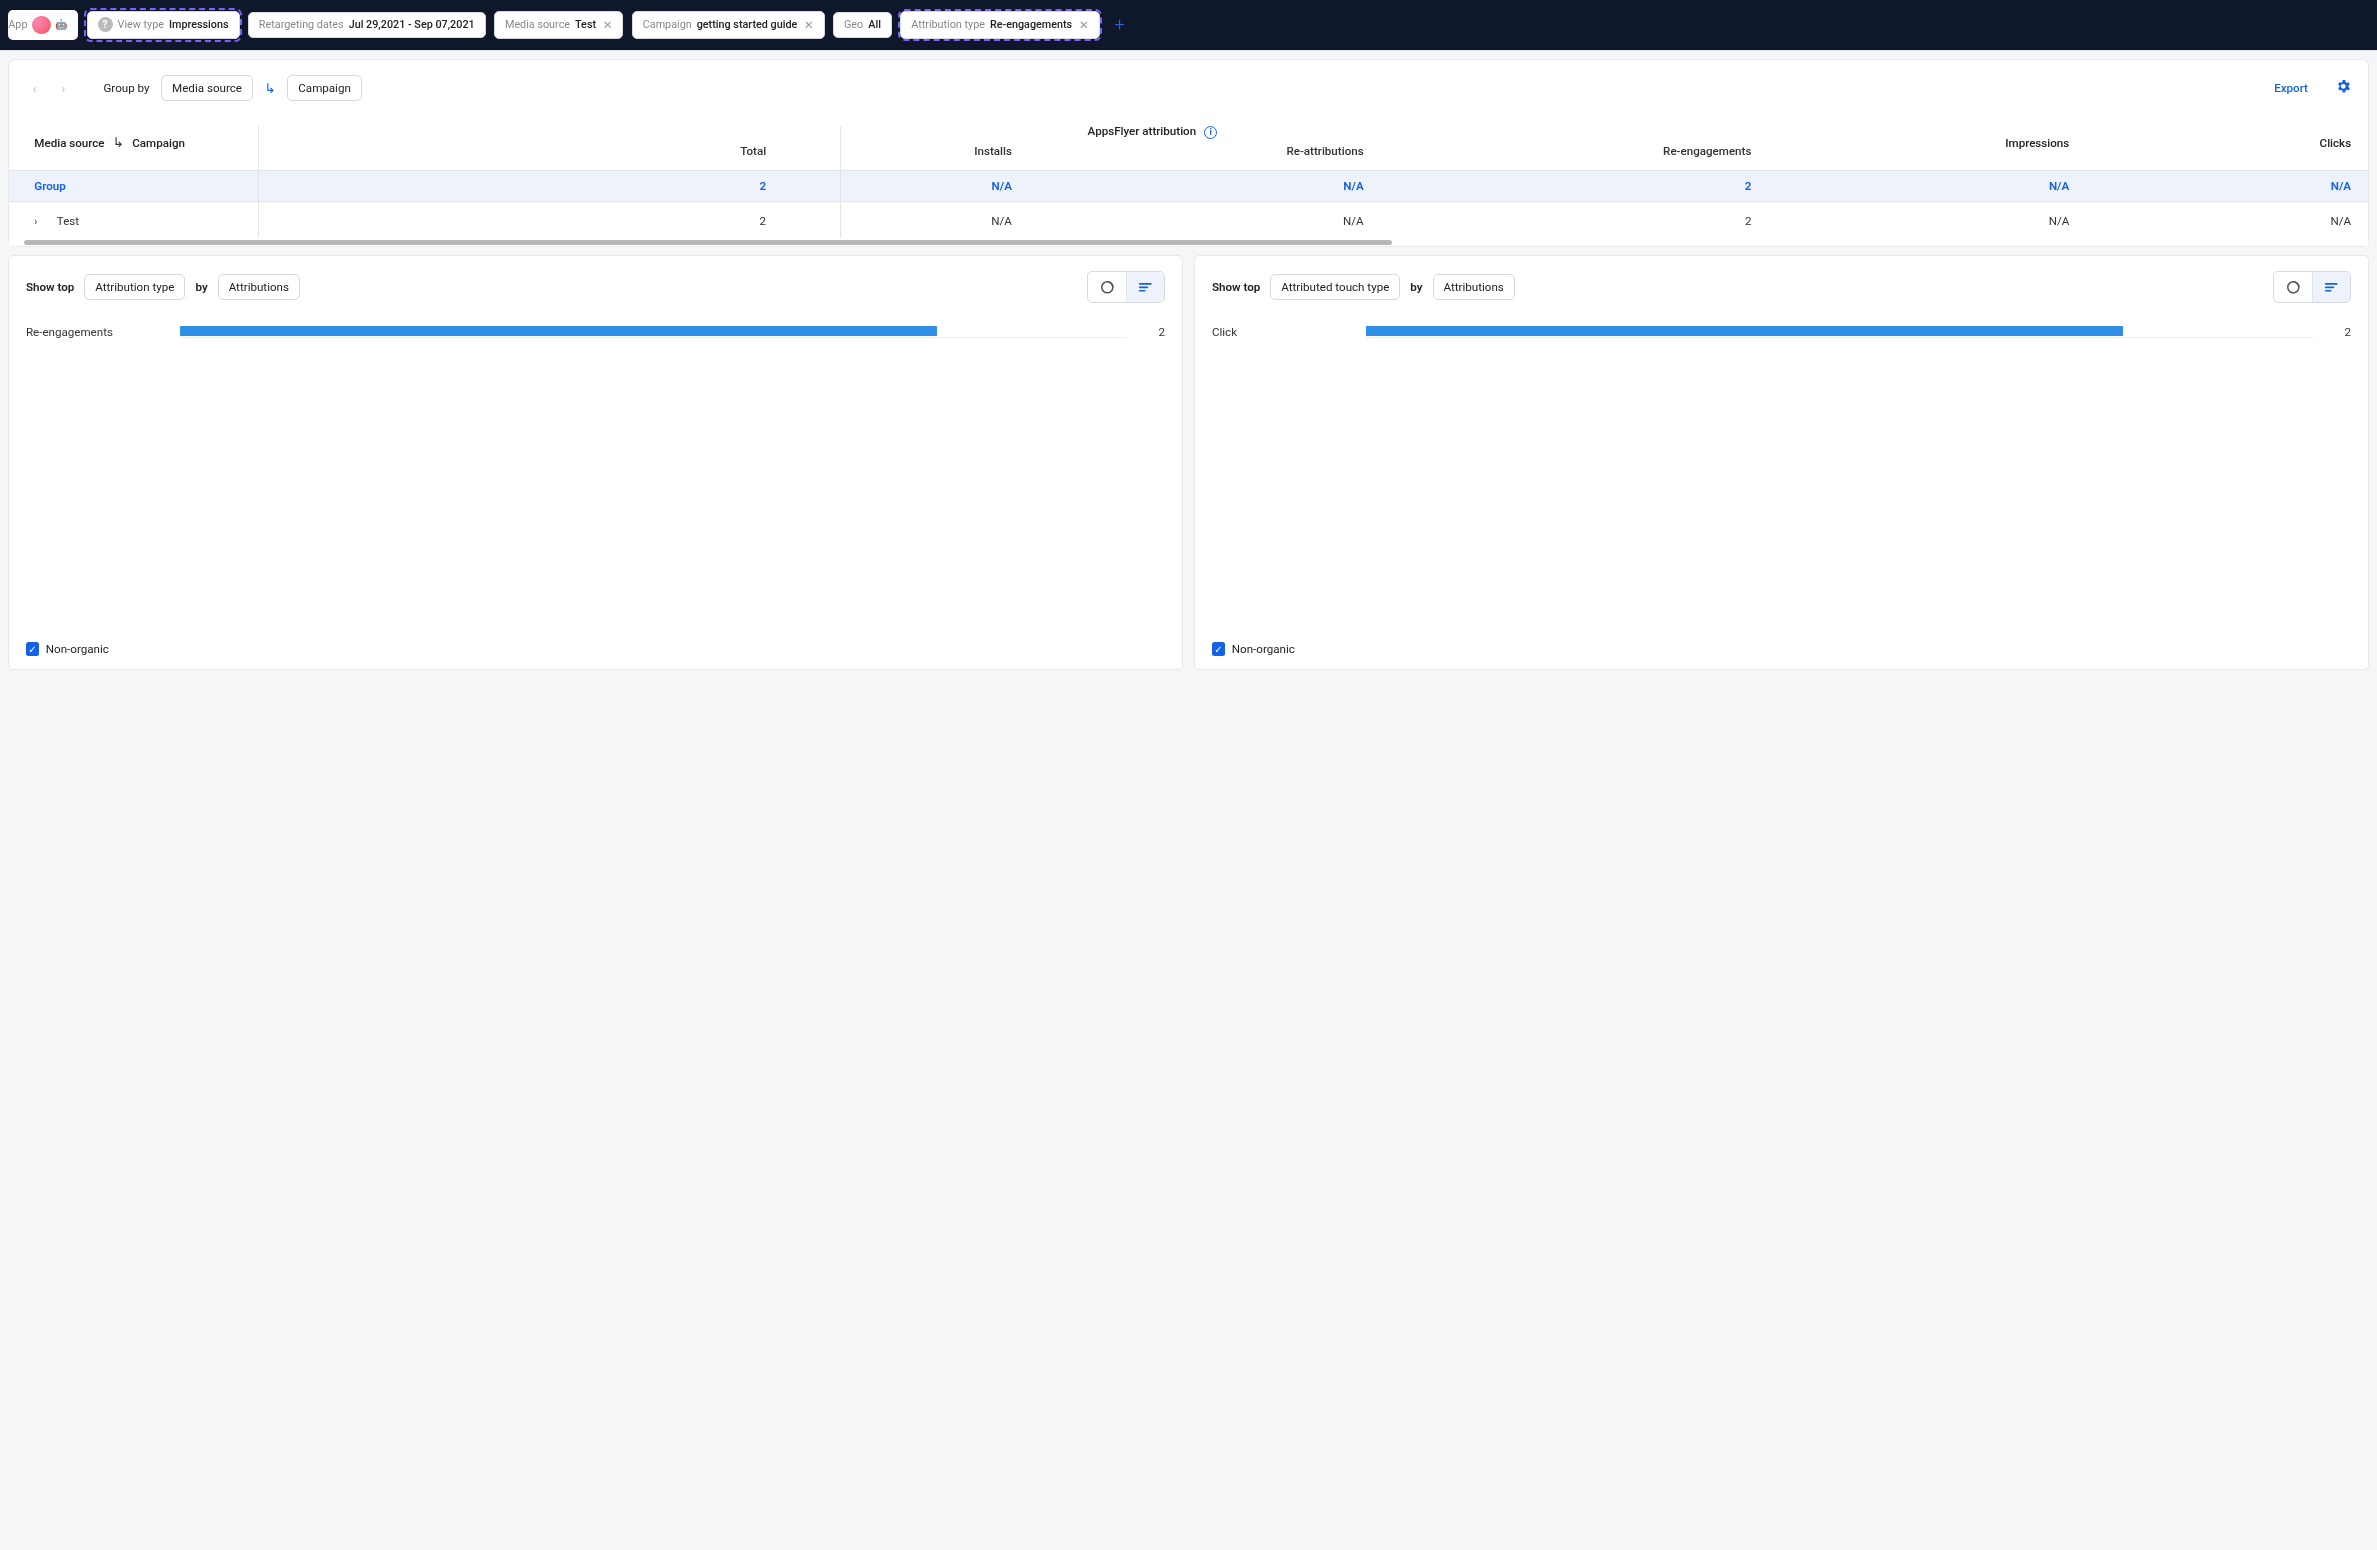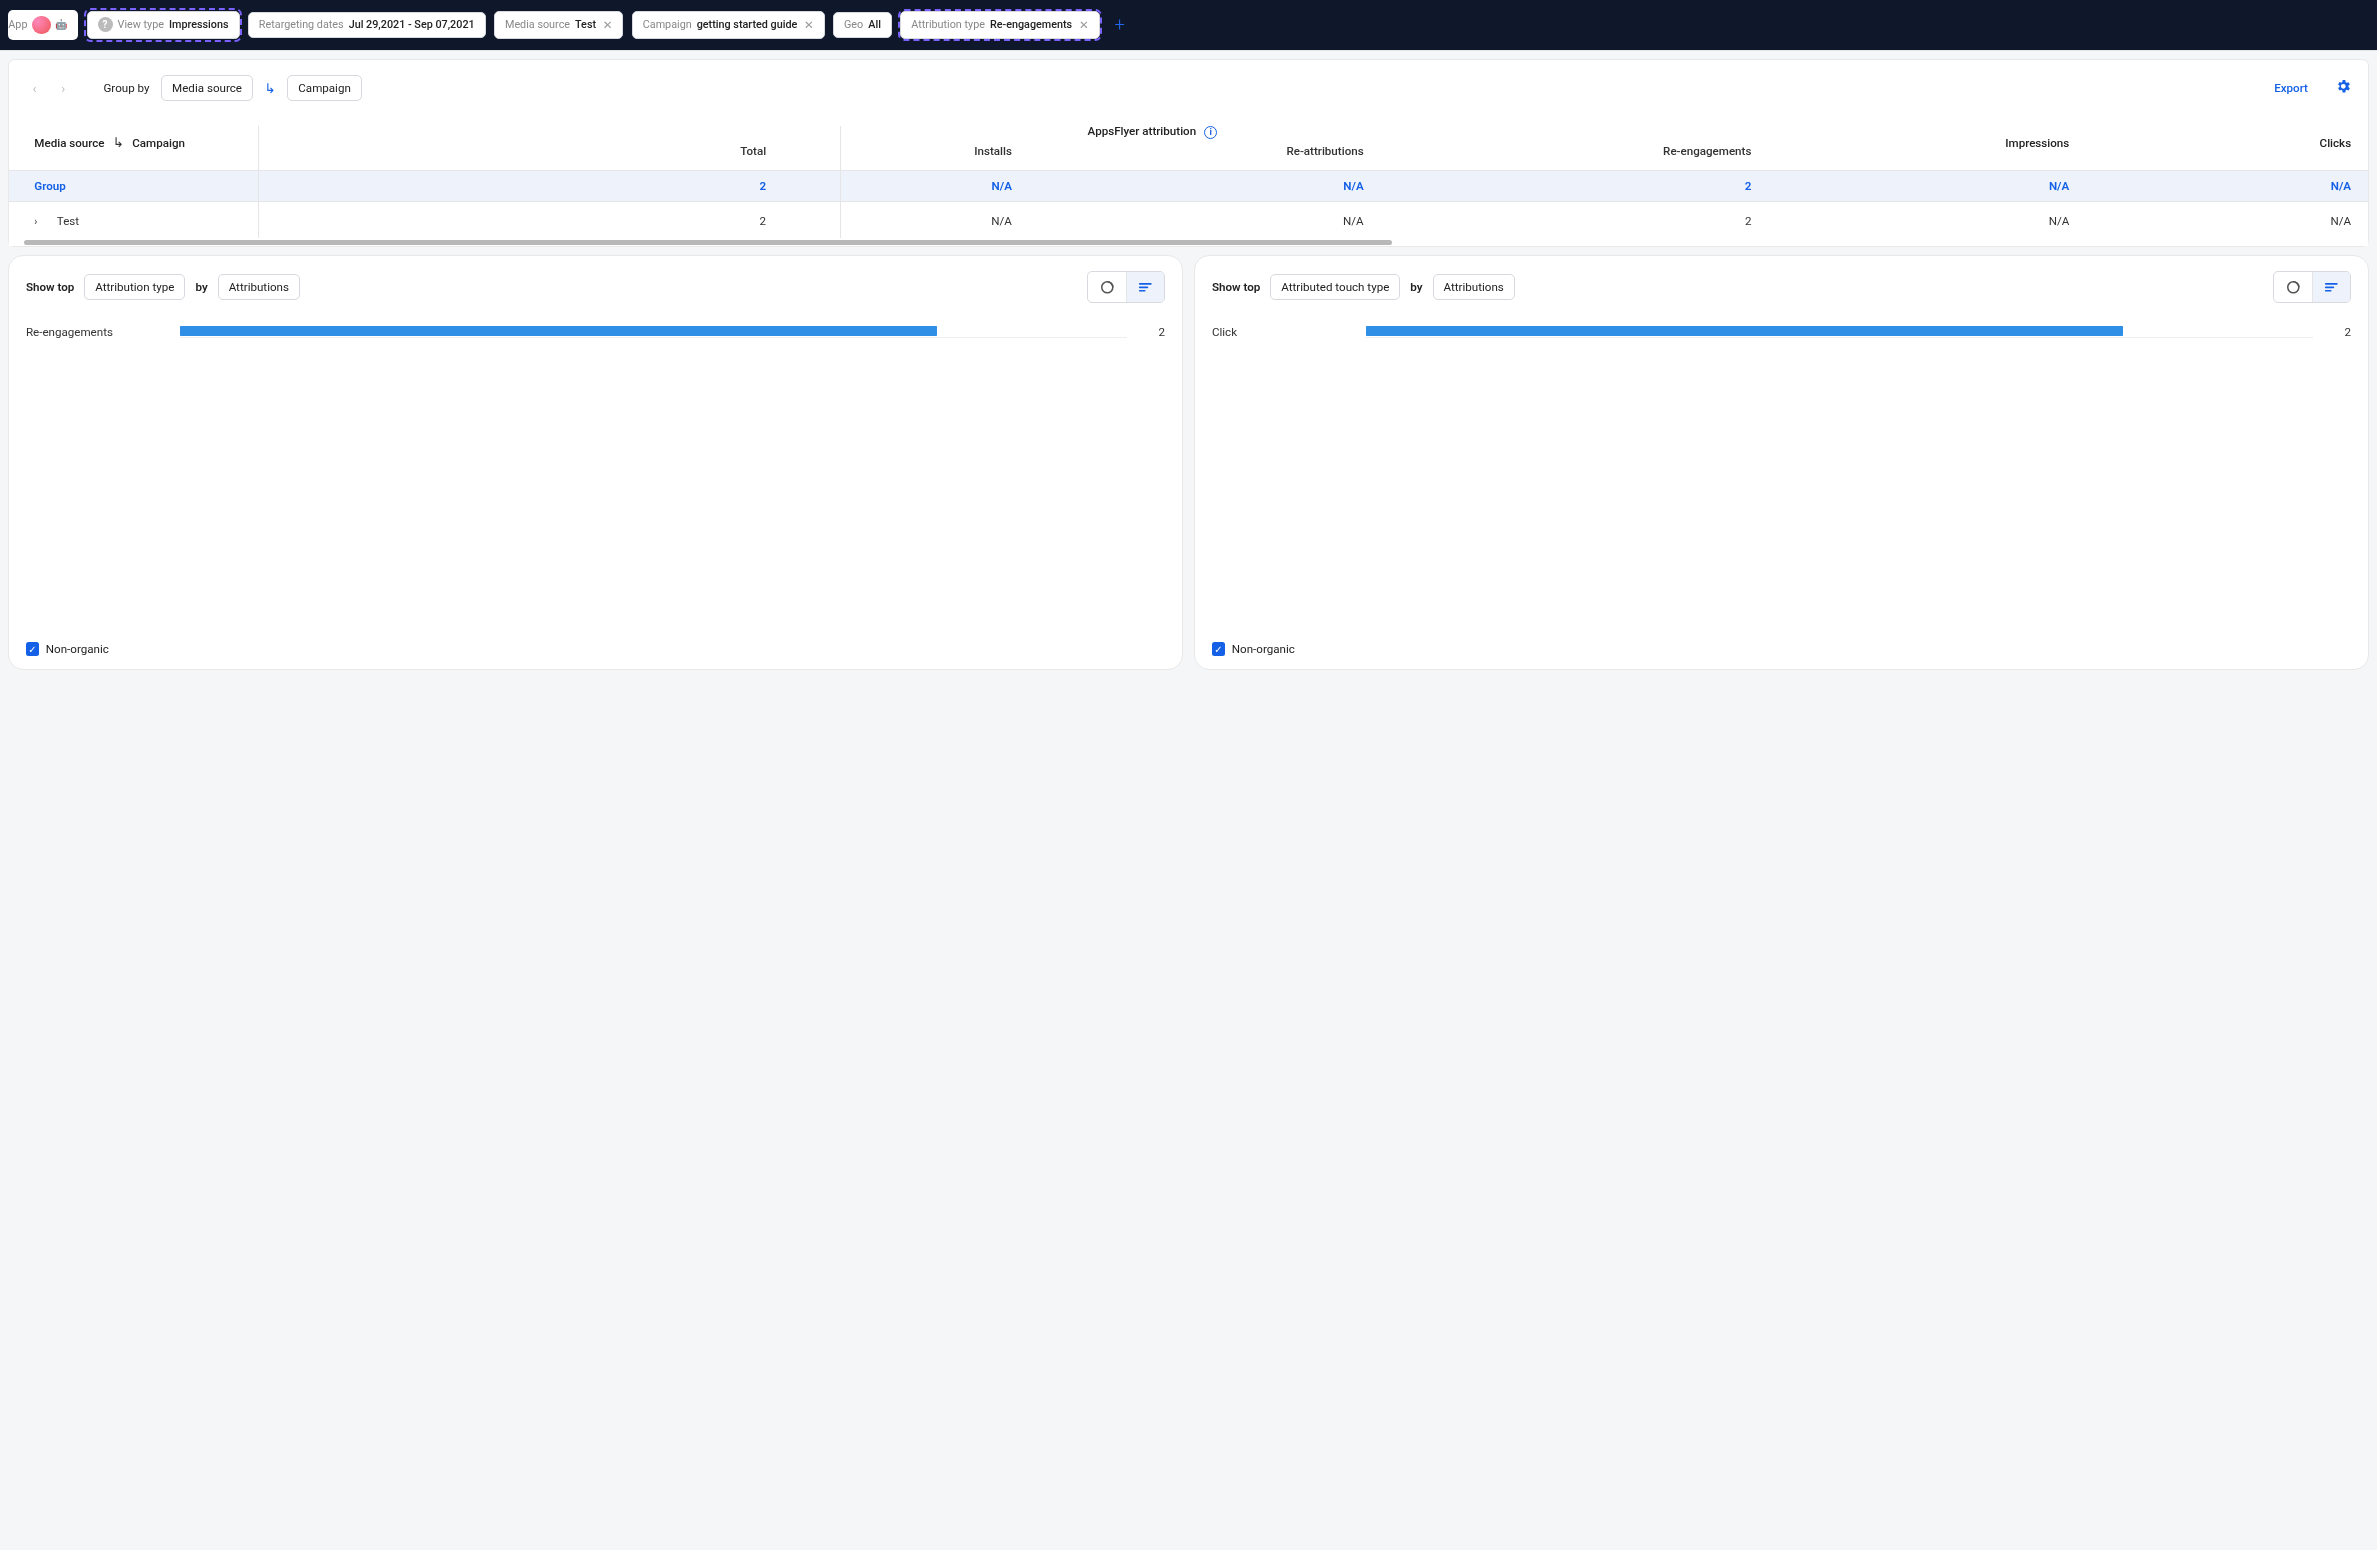--- a/index.html
+++ b/index.html
@@ -57,21 +57,21 @@
   .fake-scrollbar .thumb { position:absolute; left:15px; top:1.7px; height:5.8px; width:58%; background:#b8b8b8; border-radius:3.3px; }
 
   .top-selector { display:flex; justify-content:flex-end; padding: 16.6px 16.6px 15px; }
   .top-group { display:inline-flex; border:0.8px solid #d6d9de; border-radius:5px; overflow:hidden; }
   .top-btn { padding: 6.6px 13.3px; font-size: 11.2px; color: #444; cursor: pointer; }
   .top-btn.active { background: #eef3fb; color: #1460e6; font-weight:500;}
   .top-btn + .top-btn { border-left: 0.8px solid #e5e5e5; }
 
   
   .cards-row { display:flex; gap: 11.6px; margin: 0 8.3px 8.3px; }
-  .card { flex:1; background:#fff; border:0.8px solid #e8e8e8; border-radius:15px; padding: 15px 16.6px 13.3px; min-height: 415px; display:flex; flex-direction:column; }
+  .card { flex:1; background:#fff; border:0.8px solid #e8e8e8; border-radius:5px; padding: 15px 16.6px 13.3px; min-height: 415px; display:flex; flex-direction:column; }
   .card-header { display:flex; align-items:center; gap:10px; }
   .card-header .lbl { font-weight:600; }
   .card-header .chip { border:0.8px solid #d6d9de; border-radius:5px; padding:5px 10px; }
   .view-toggle { margin-left:auto; display:inline-flex; border:0.8px solid #d6d9de; border-radius:5px; overflow:hidden; }
   .view-btn { width:38px; height:30px; display:flex; align-items:center; justify-content:center; cursor:pointer; }
   .view-btn.active { background:#eef3fb; }
   .view-btn + .view-btn { border-left:0.8px solid #e5e5e5; }
 
   .bar-row { display:flex; align-items:center; gap: 13.3px; margin-top: 21.6px; }
   .bar-label { width: 141px; color:#333; }

